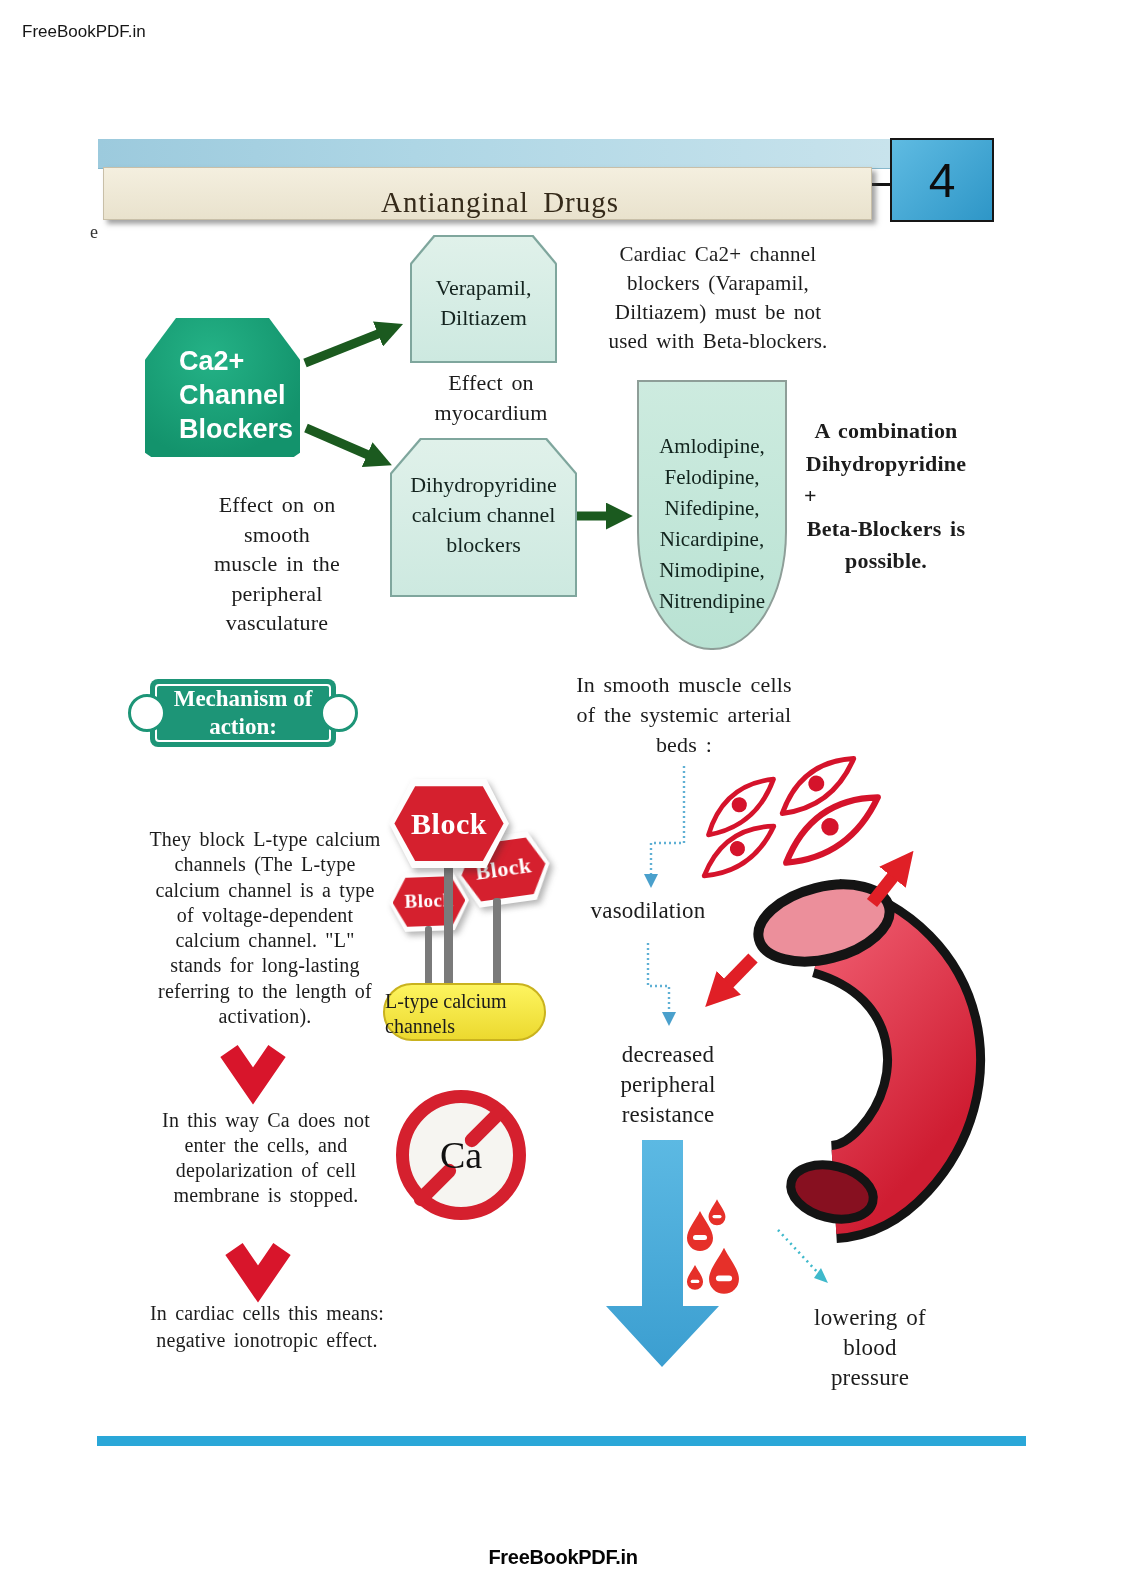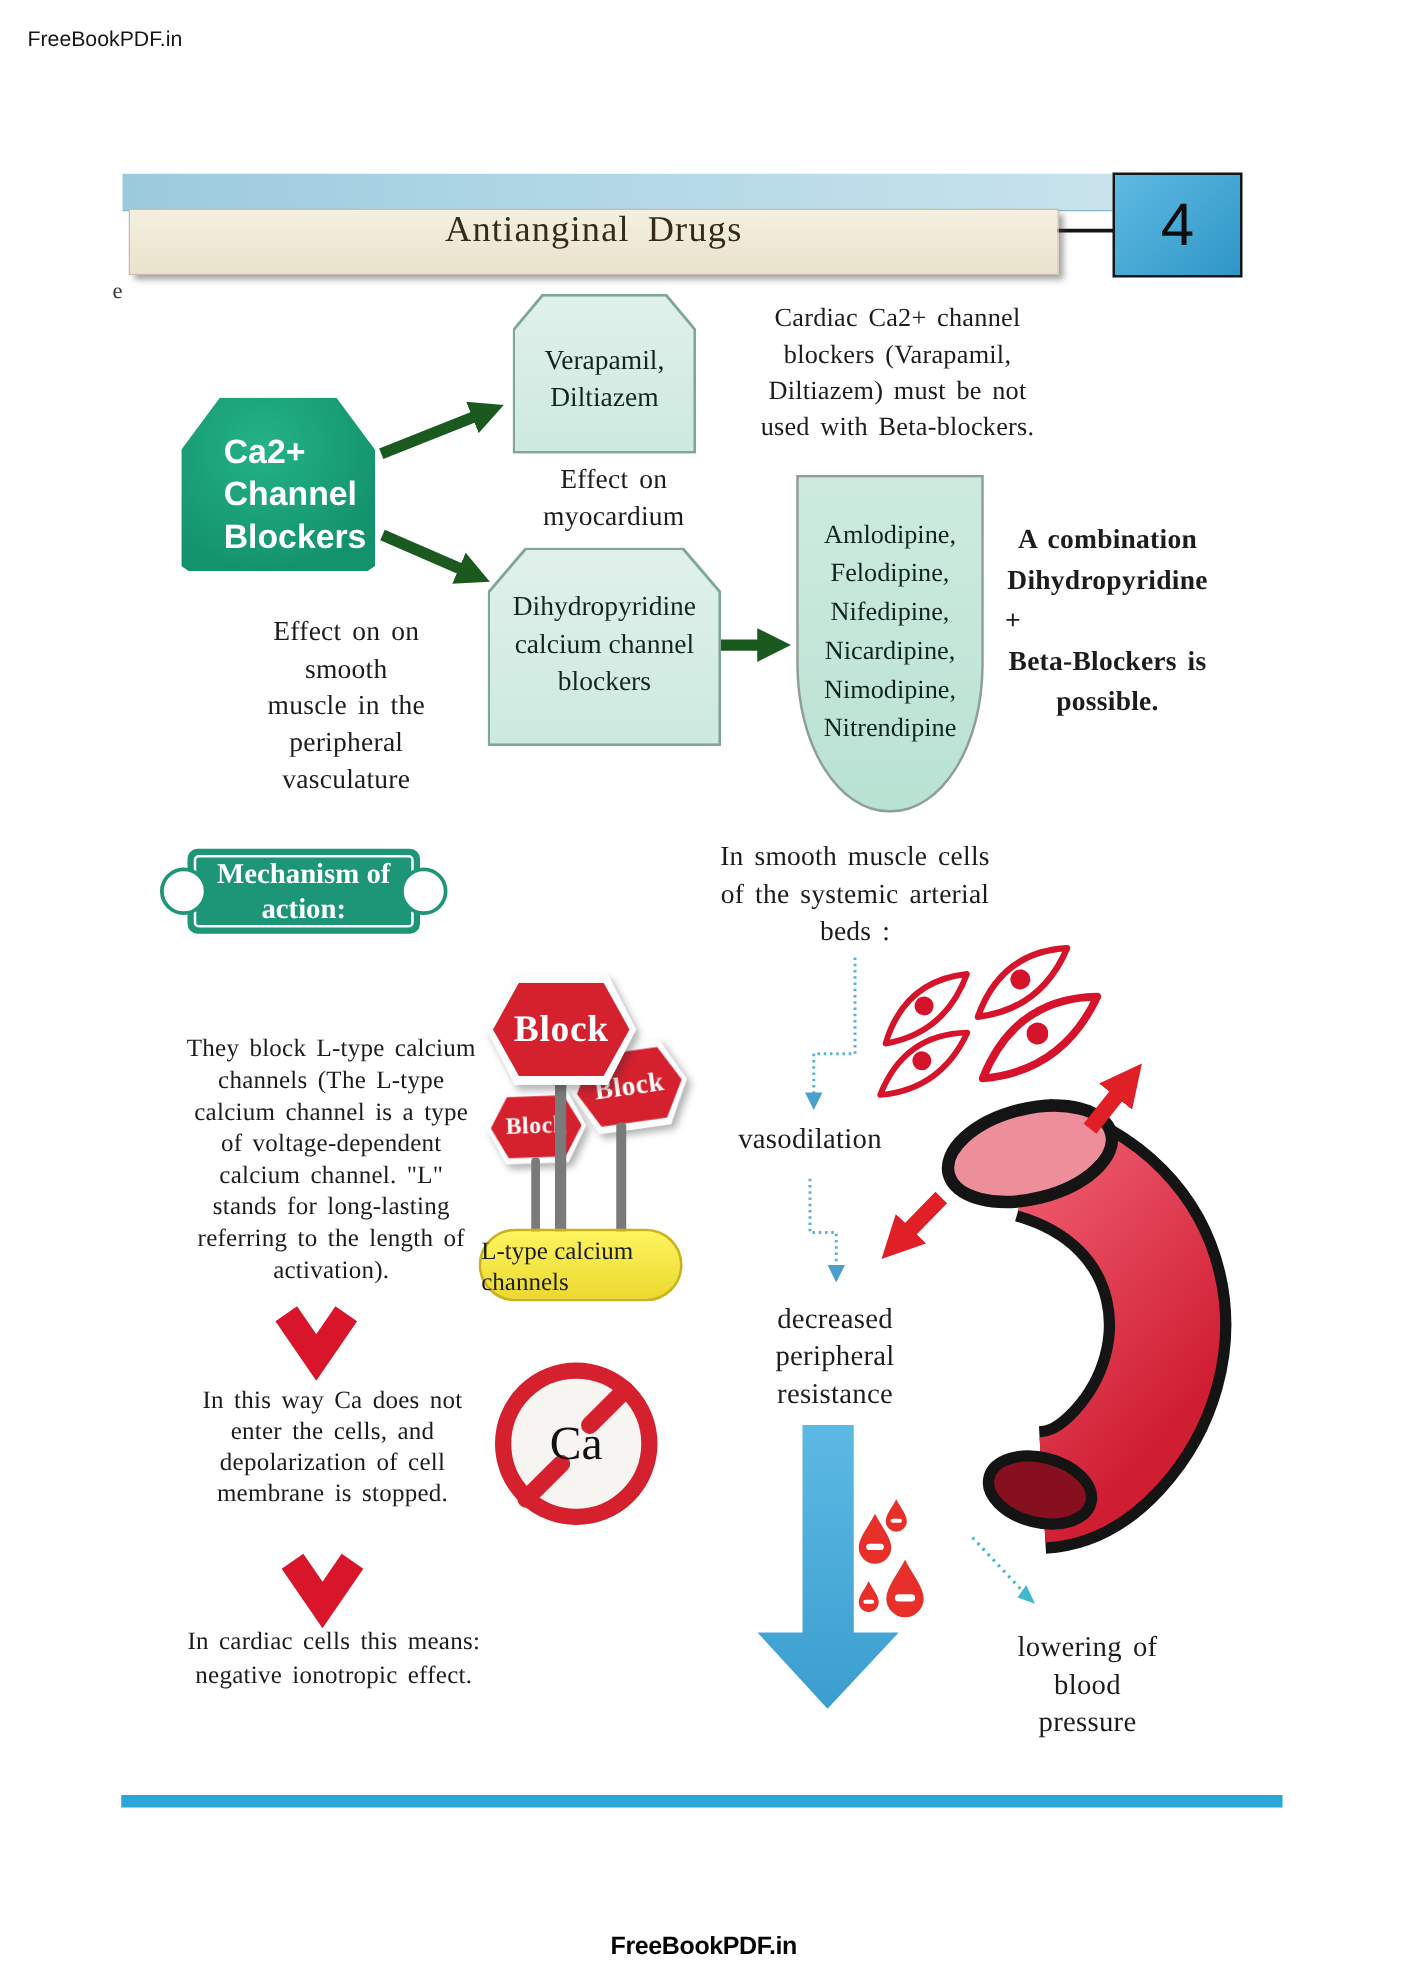--- a/index.html
+++ b/index.html
@@ -14,21 +14,21 @@
   #header-band{left:98px;top:139px;width:792px;height:29px;z-index:1;
      background:linear-gradient(90deg,#9ccadd 0%,#aed6e5 40%,#c8e3ec 100%);
      border-bottom:1px solid #86b8cc;}
   #page-tab{left:890px;top:138px;width:100px;height:80px;z-index:2;
      background:linear-gradient(135deg,#5fbbe2,#2e96c7);border:2px solid #161616;
      display:flex;align-items:center;justify-content:center;font-size:48px;color:#0d0d0d;}
   #connector-line{left:845px;top:183px;width:46px;height:3px;background:#141414;z-index:1;}
   #title-bar{left:103px;top:167px;width:742px;height:51px;z-index:2;
      background:linear-gradient(#f4efdf,#e9e2cd);border:1px solid #c8bfa8;
      box-shadow:4px 4px 5px rgba(70,70,70,.5);
-     display:flex;align-items:flex-start;justify-content:center;}
+     display:flex;align-items:flex-end;justify-content:center;padding-left:25px;}
   #page-title{font-size:29px;color:#352a1a;letter-spacing:1px;word-spacing:6px;}
   #stray-char{left:90px;top:222px;font-size:18px;color:#333;z-index:2;}
 
   
   .clip-cut{clip-path:polygon(0 22%,16% 0,84% 0,100% 22%,100% 100%,0 100%);}
   .mint-outer{background:#7fa69d;z-index:2;}
   .mint-inner{position:absolute;left:2px;top:2px;right:2px;bottom:2px;
      background:linear-gradient(#e0f1ea,#cde9e0);}
   #ca-blockers-box{left:145px;top:318px;width:155px;height:139px;z-index:2;
      clip-path:polygon(0 30%,20% 0,80% 0,100% 30%,100% 97%,96% 100%,4% 100%,0 97%);
@@ -37,21 +37,21 @@
      padding:26px 0 0 34px;box-sizing:border-box;}
   #verapamil-box{left:410px;top:235px;width:147px;height:128px;}
   #verapamil-box .mint-inner{padding-top:36px;box-sizing:border-box;text-align:center;
      font-size:22px;line-height:30px;color:#14241f;}
   #dihydropyridine-box{left:390px;top:438px;width:187px;height:159px;}
   #dihydropyridine-box .mint-inner{padding-top:30px;box-sizing:border-box;text-align:center;
      font-size:22px;line-height:30px;color:#14241f;}
   #dihydro-drugs-box{left:637px;top:380px;width:150px;height:270px;z-index:2;
      background:linear-gradient(#cdebdf,#b9e2d3);border:2px solid #8e9e98;box-sizing:border-box;
      border-radius:0 0 74px 74px / 0 0 118px 118px;
-     padding-top:30px;text-align:center;font-size:21px;line-height:31px;color:#11231d;}
+     padding-top:49px;text-align:center;font-size:21px;line-height:31px;color:#11231d;}
 
   
   #cardiac-note{left:593px;top:240px;width:250px;font-size:21px;line-height:29px;}
   #effect-myocardium{left:411px;top:368px;width:160px;font-size:22px;line-height:30px;}
   #effect-smooth{left:197px;top:490px;width:160px;font-size:22px;line-height:29.5px;}
   #combination-note{left:800px;top:415px;width:172px;font-size:22px;line-height:32.5px;font-weight:bold;}
   #combination-note .align-left{text-align:left;padding-left:4px;}
   #smooth-cells-note{left:554px;top:670px;width:260px;font-size:22px;line-height:30px;}
   #ltype-note{left:140px;top:827px;width:250px;font-size:20px;line-height:25.3px;}
   #vasodilation-label{left:568px;top:898px;width:160px;font-size:23px;}

